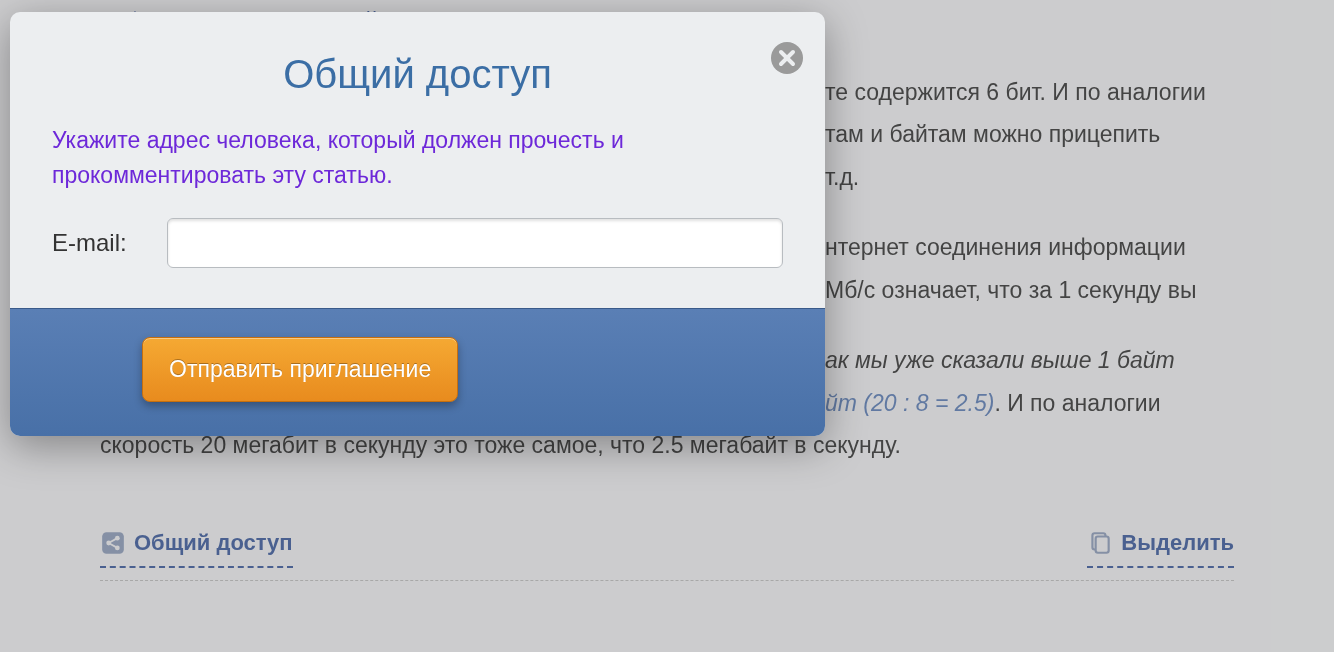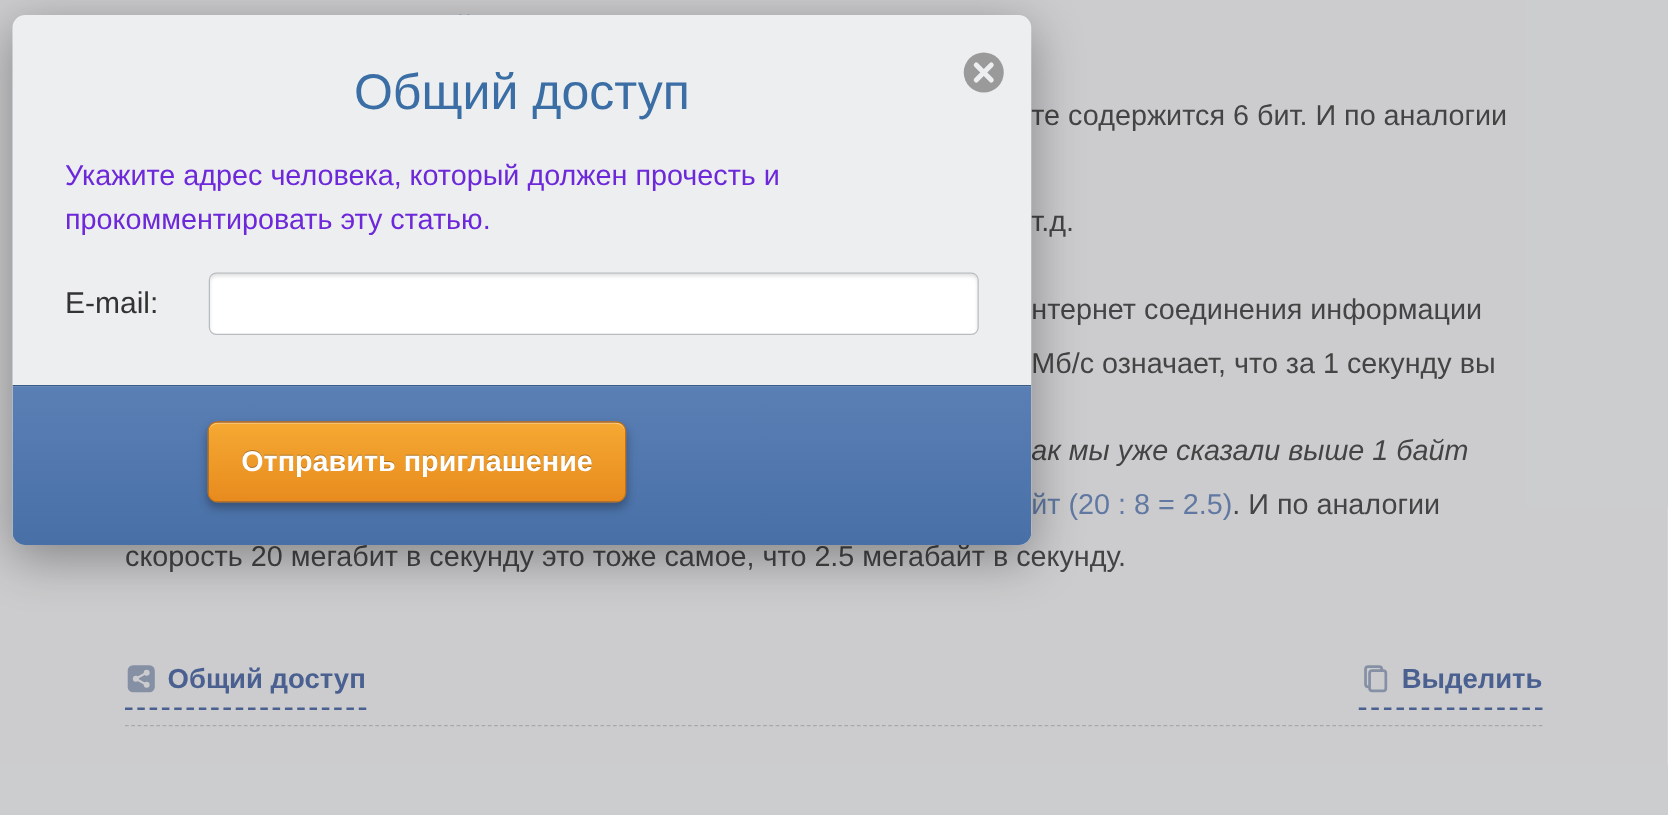--- a/index.html
+++ b/index.html
@@ -142,53 +142,53 @@
     }
 
     .dialog-footer {
       background: linear-gradient(#5a7fb5, #4870a7);
       padding: 28px 42px 34px;
       border-top: 1px solid #3a5a8a;
       display: flex;
     }
 
     .submit-btn {
-      margin-left: 114px;
+      margin-left: 90px;
       padding: 18px 26px;
       background: linear-gradient(#f5a933, #e88b1e);
       border: 1px solid #c76f0d;
       border-radius: 8px;
       color: #fff;
       font-size: 23px;
-      font-weight: bold;
+      font-weight: normal;
       cursor: pointer;
       box-shadow: 0 4px 8px rgba(0,0,0,0.3), inset 0 1px 0 rgba(255,255,255,0.4);
       text-shadow: 0 -1px 0 rgba(0,0,0,0.3);
     }
   </style>
 </head>
 <body>
 
 <div class="bg-content">
   <span class="bg-line1">информации, переданной за единицу времени.</span>
 
   <p class="bg-para">
     <span style="margin-left:725px;">те содержится 6 бит. И по аналогии</span><br>
-    <br>
+    <span style="margin-left:725px;">там и байтам можно прицепить</span><br>
     <span style="margin-left:725px;">т.д.</span>
   </p>
 
   <p class="bg-para">
     <span style="margin-left:725px;">нтернет соединения информации</span><br>
     <span style="margin-left:725px;">Мб/с означает, что за 1 секунду вы</span>
   </p>
 
   <p class="bg-para">
     <span style="margin-left:725px;font-style:italic;">ак мы уже сказали выше 1 байт</span><br>
-    <span style="margin-left:725px;"><span class="bg-link">йт (20 : 8 = 2.5)</span></span><span>. И по аналогии скорость 20 мегабит в секунду это тоже самое, что 2.5 мегабайт в секунду.</span>
+    <span style="margin-left:725px;font-style:italic;"><span class="bg-link">йт (20 : 8 = 2.5)</span></span><span>. И по аналогии скорость 20 мегабит в секунду это тоже самое, что 2.5 мегабайт в секунду.</span>
   </p>
 
   <div class="footer-links">
     <a class="footer-link" href="#">
       <svg class="footer-icon" viewBox="0 0 24 24">
         <rect x="2" y="2" width="20" height="20" rx="4" fill="#8a98b5"></rect>
         <circle cx="8" cy="12" r="2.2" fill="#e8e9eb"></circle>
         <circle cx="16" cy="7.5" r="2.2" fill="#e8e9eb"></circle>
         <circle cx="16" cy="16.5" r="2.2" fill="#e8e9eb"></circle>
         <line x1="8" y1="12" x2="16" y2="7.5" stroke="#e8e9eb" stroke-width="1.6"></line>

